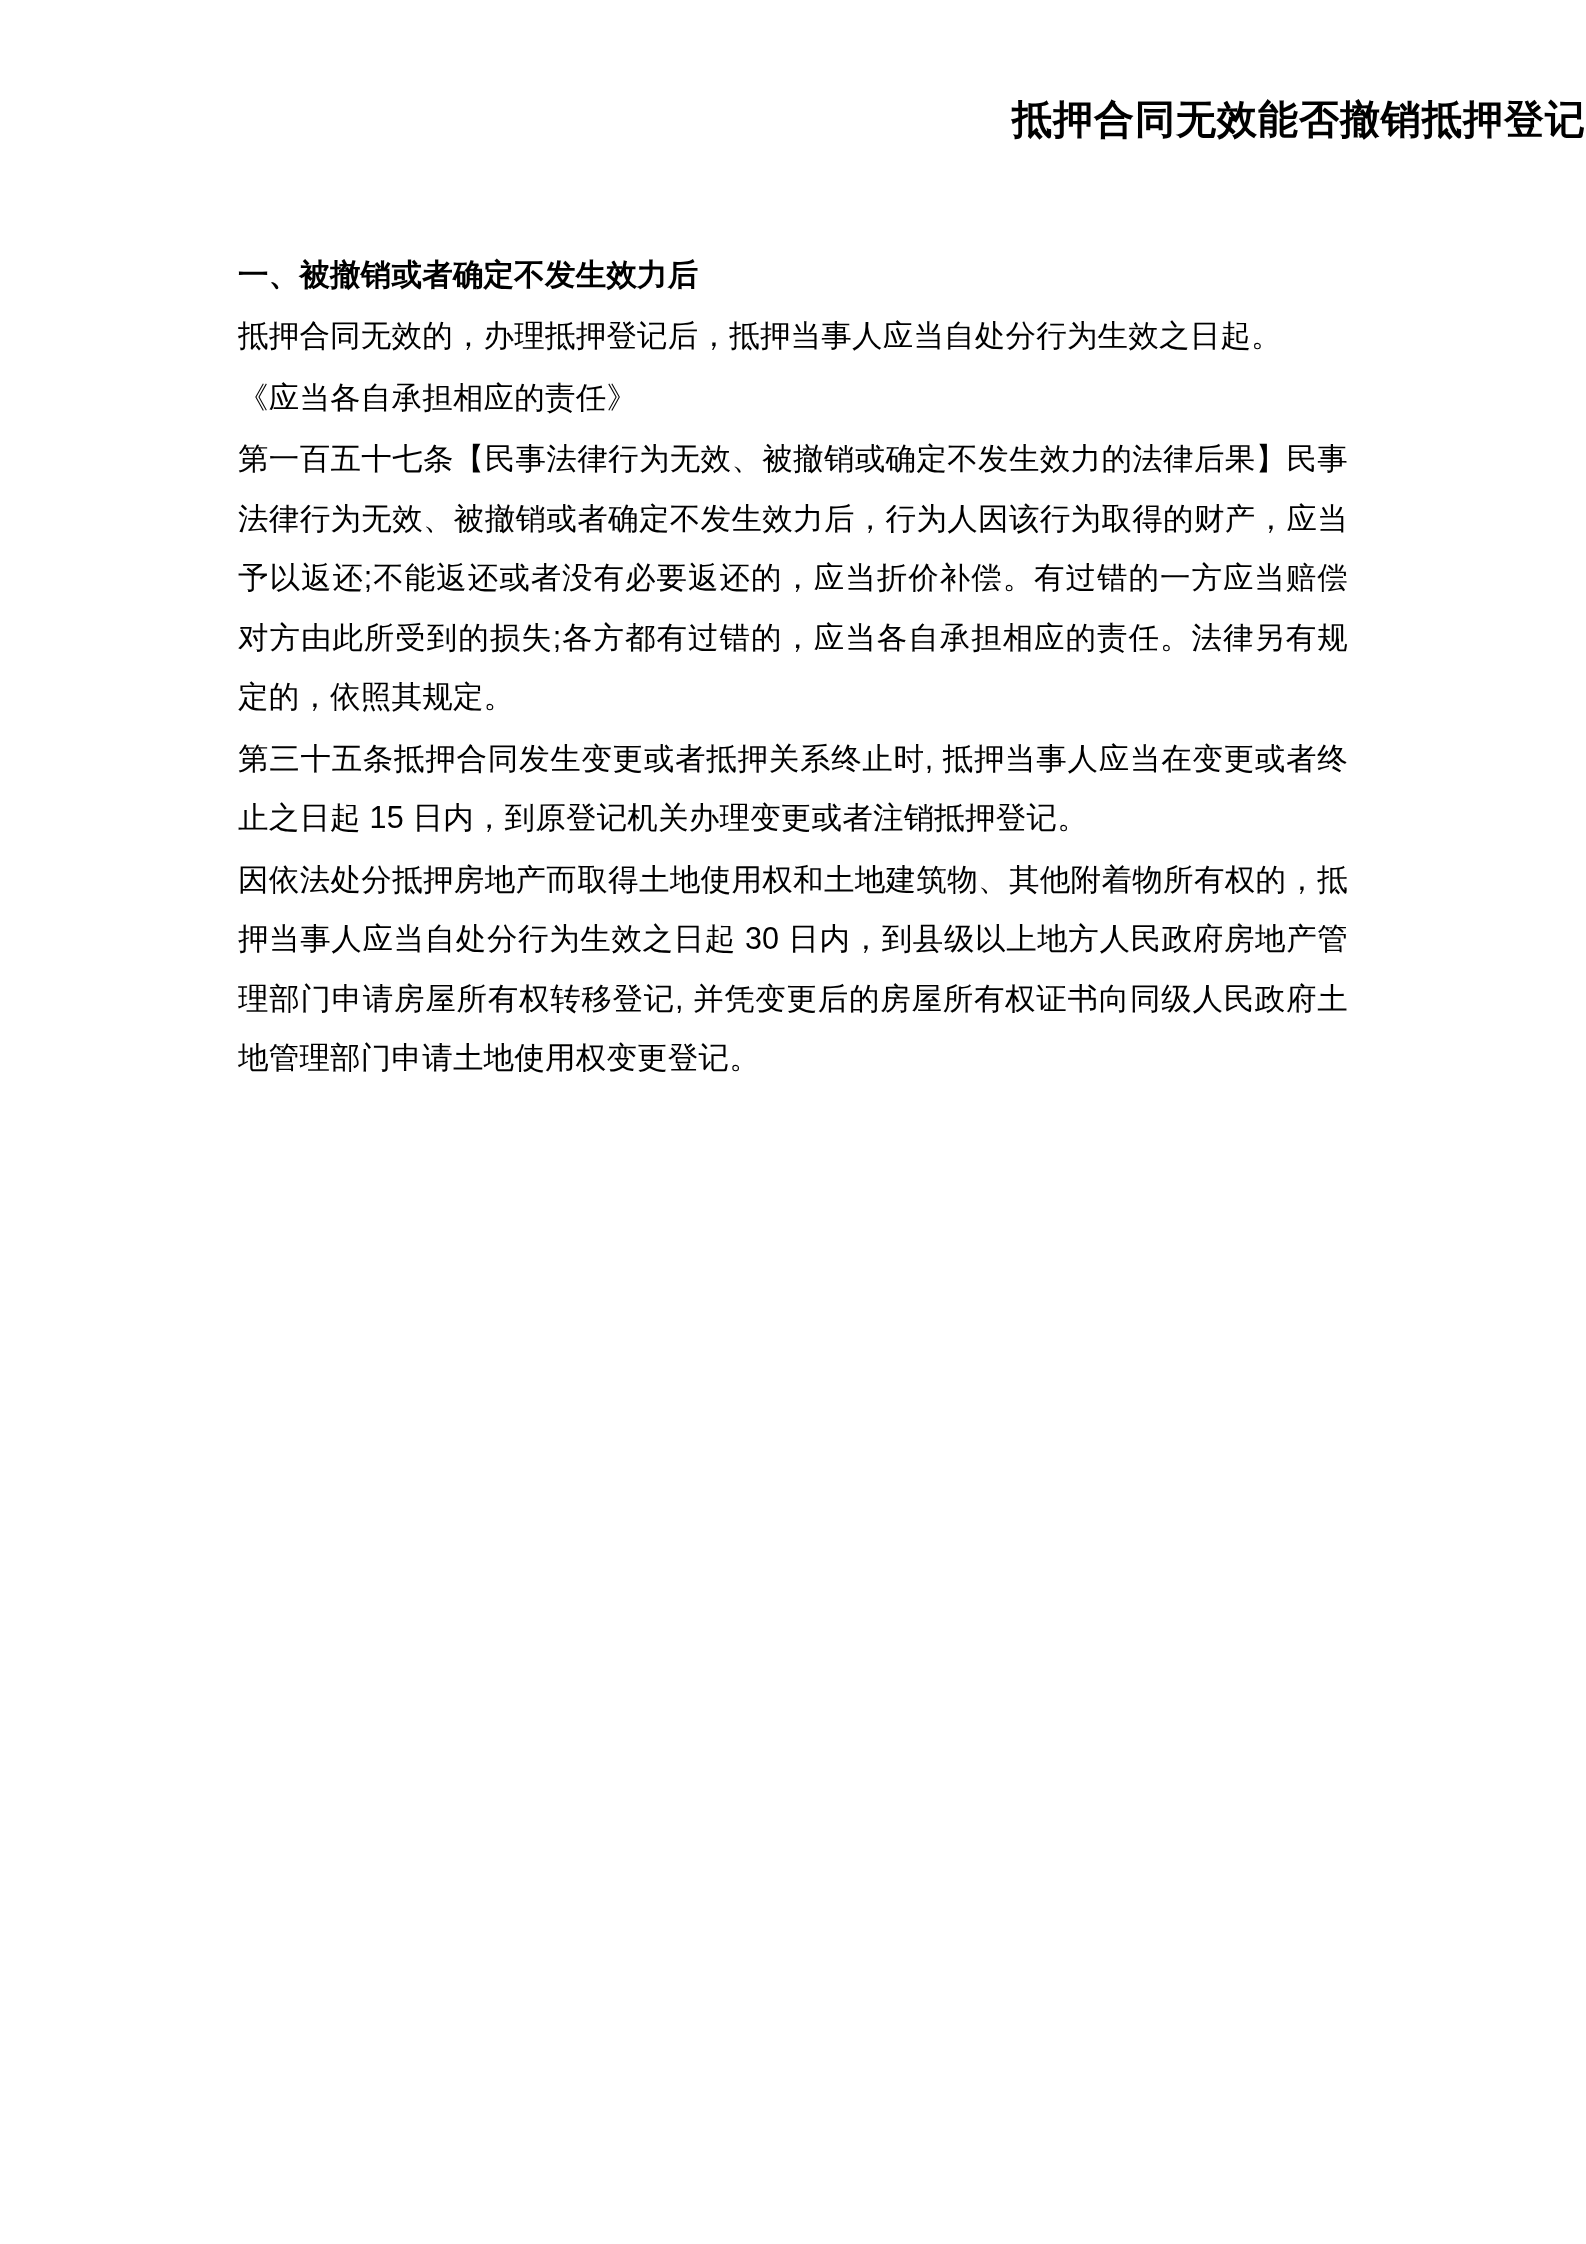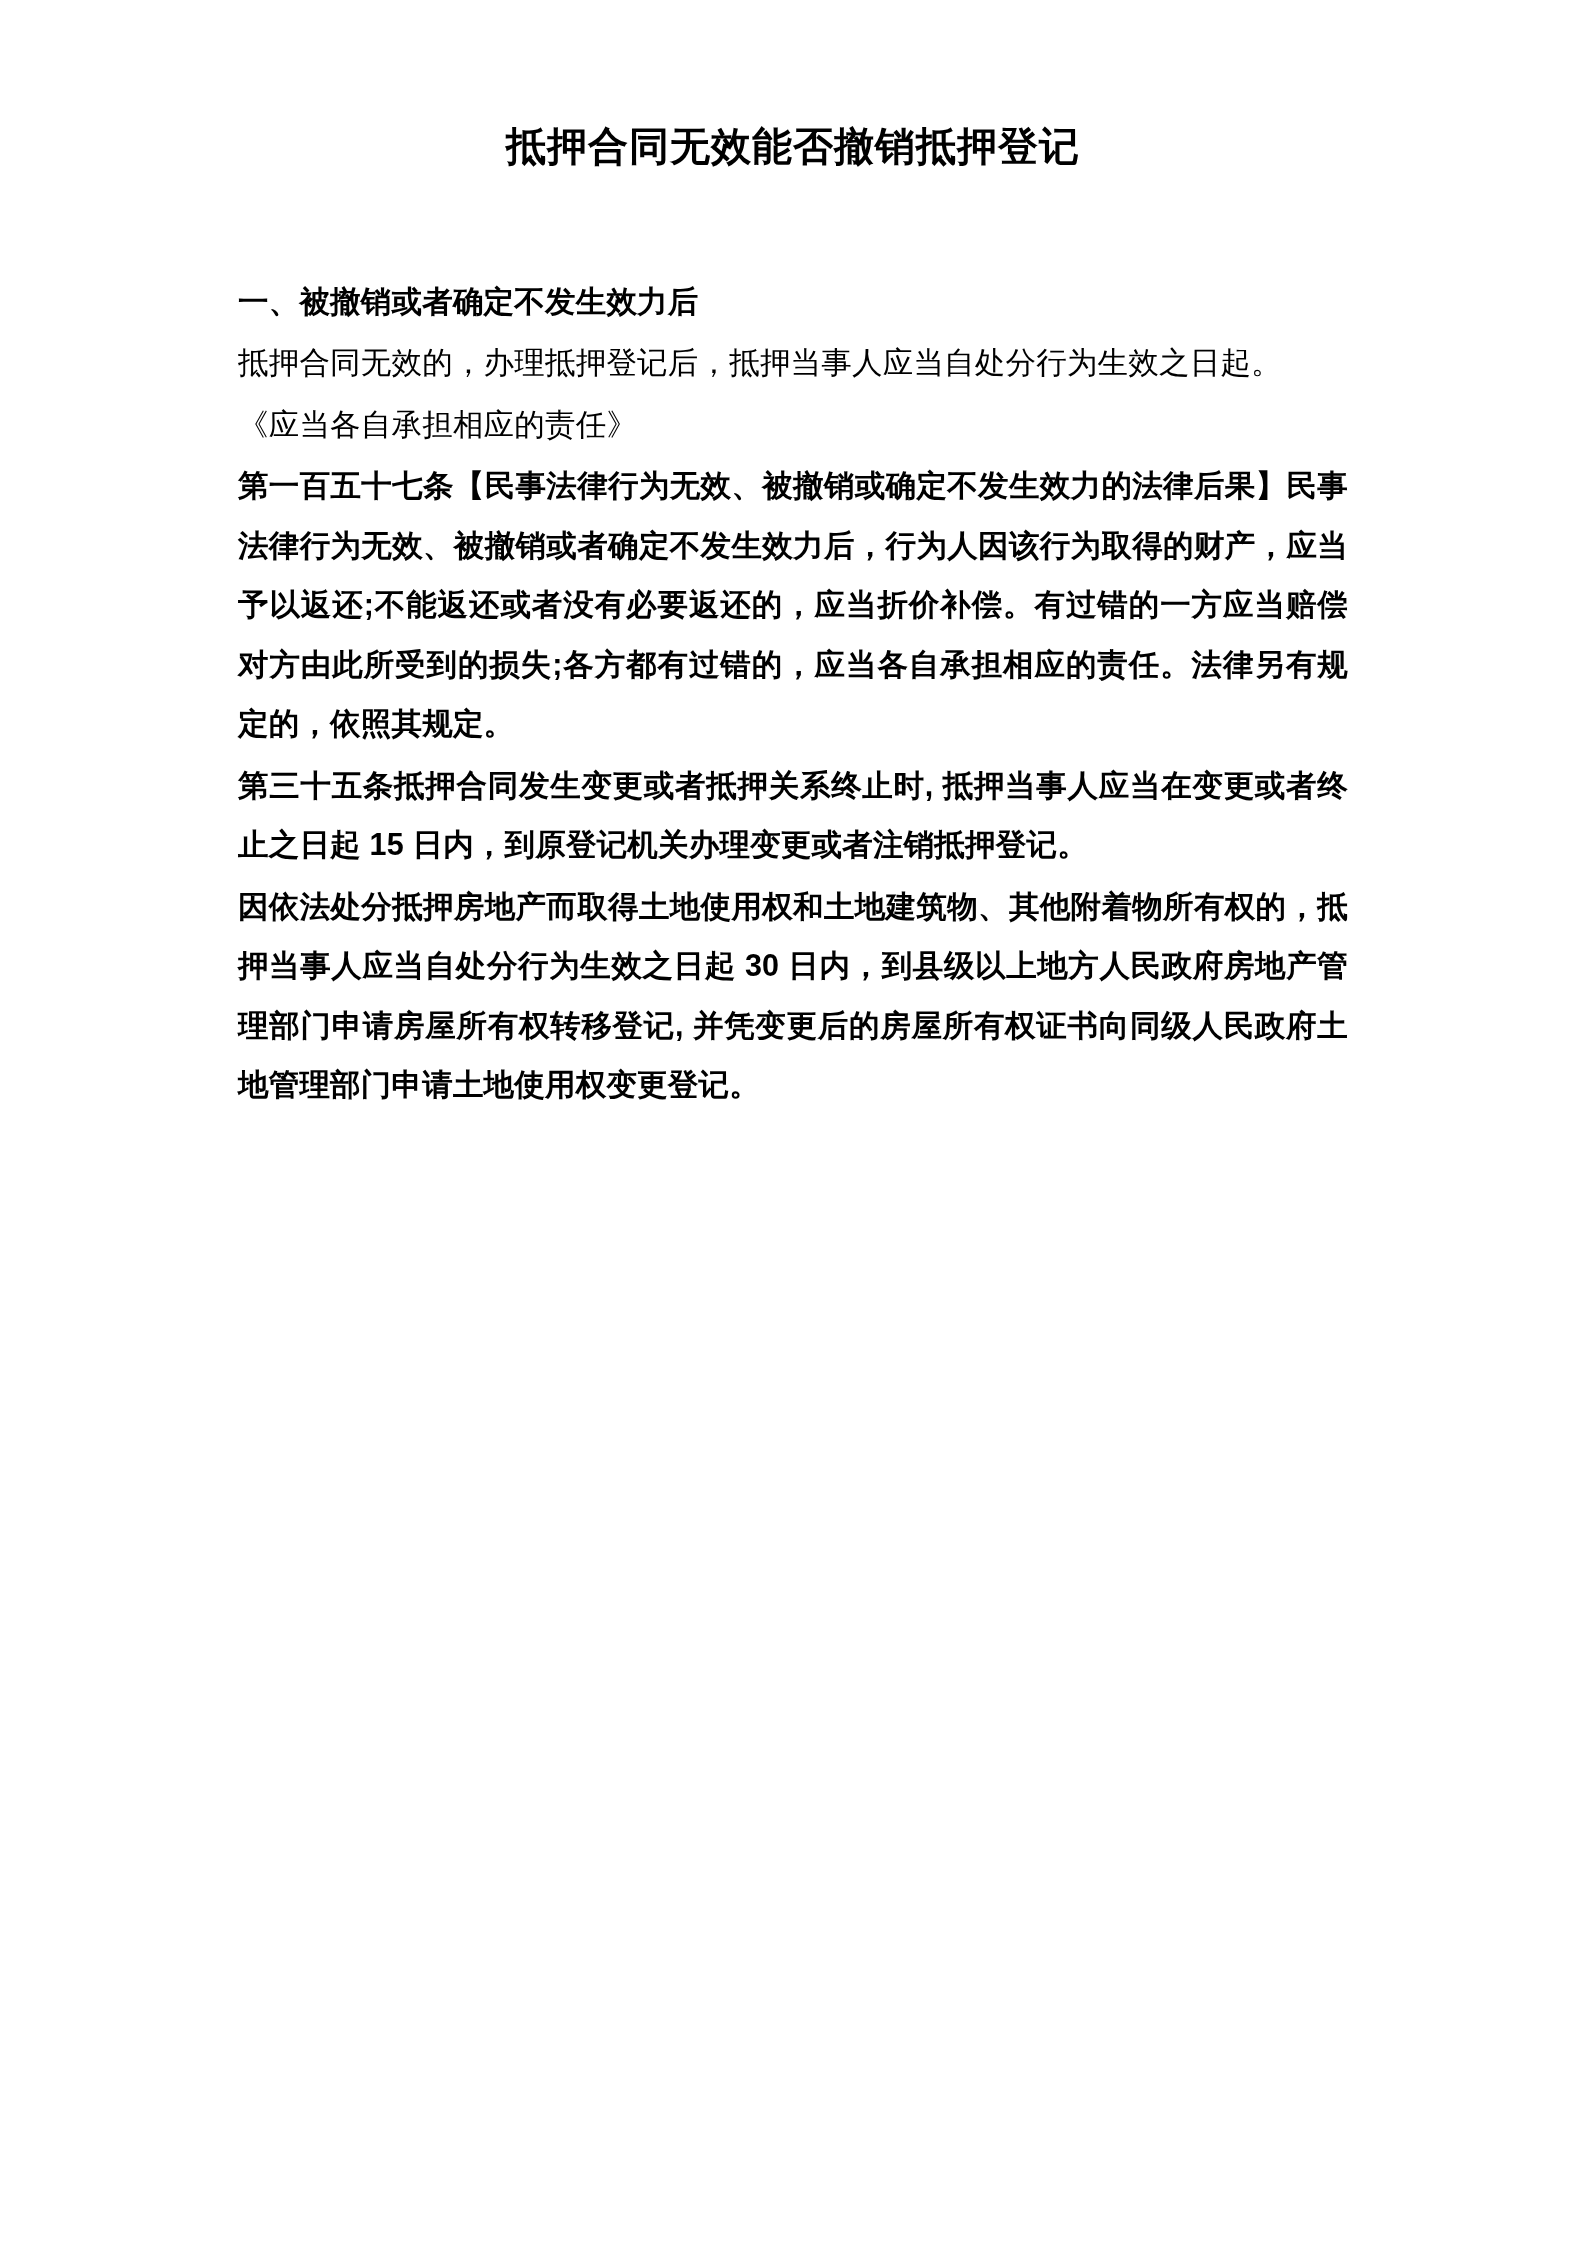--- a/index.html
+++ b/index.html
@@ -16,43 +16,43 @@
   }
   .page {
     width: 1586px;
     height: 2244px;
     box-sizing: border-box;
     padding: 0;
     position: relative;
     background: #ffffff;
   }
   .doc-title {
-    text-align: center;
+    text-align: right;
     font-size: 40px;
     font-weight: bold;
     letter-spacing: 1px;
     margin: 0;
-    padding-top: 120px;
+    padding-top: 93px;
     line-height: 1.3;
   }
   .body-block {
     margin: 0 auto;
     width: 1110px;
     padding-top: 100px;
   }
   .para {
     font-size: 30.5px;
     line-height: 1.95;
     margin: 0 0 2px 0;
     text-align: justify;
     text-justify: inter-ideograph;
     letter-spacing: 0.2px;
   }
   .para.bold {
-    font-weight: bold;
+    font-weight: normal;
   }
   .para.heading {
     font-weight: bold;
   }
 </style>
 </head>
 <body>
 
 <div class="page">
 

